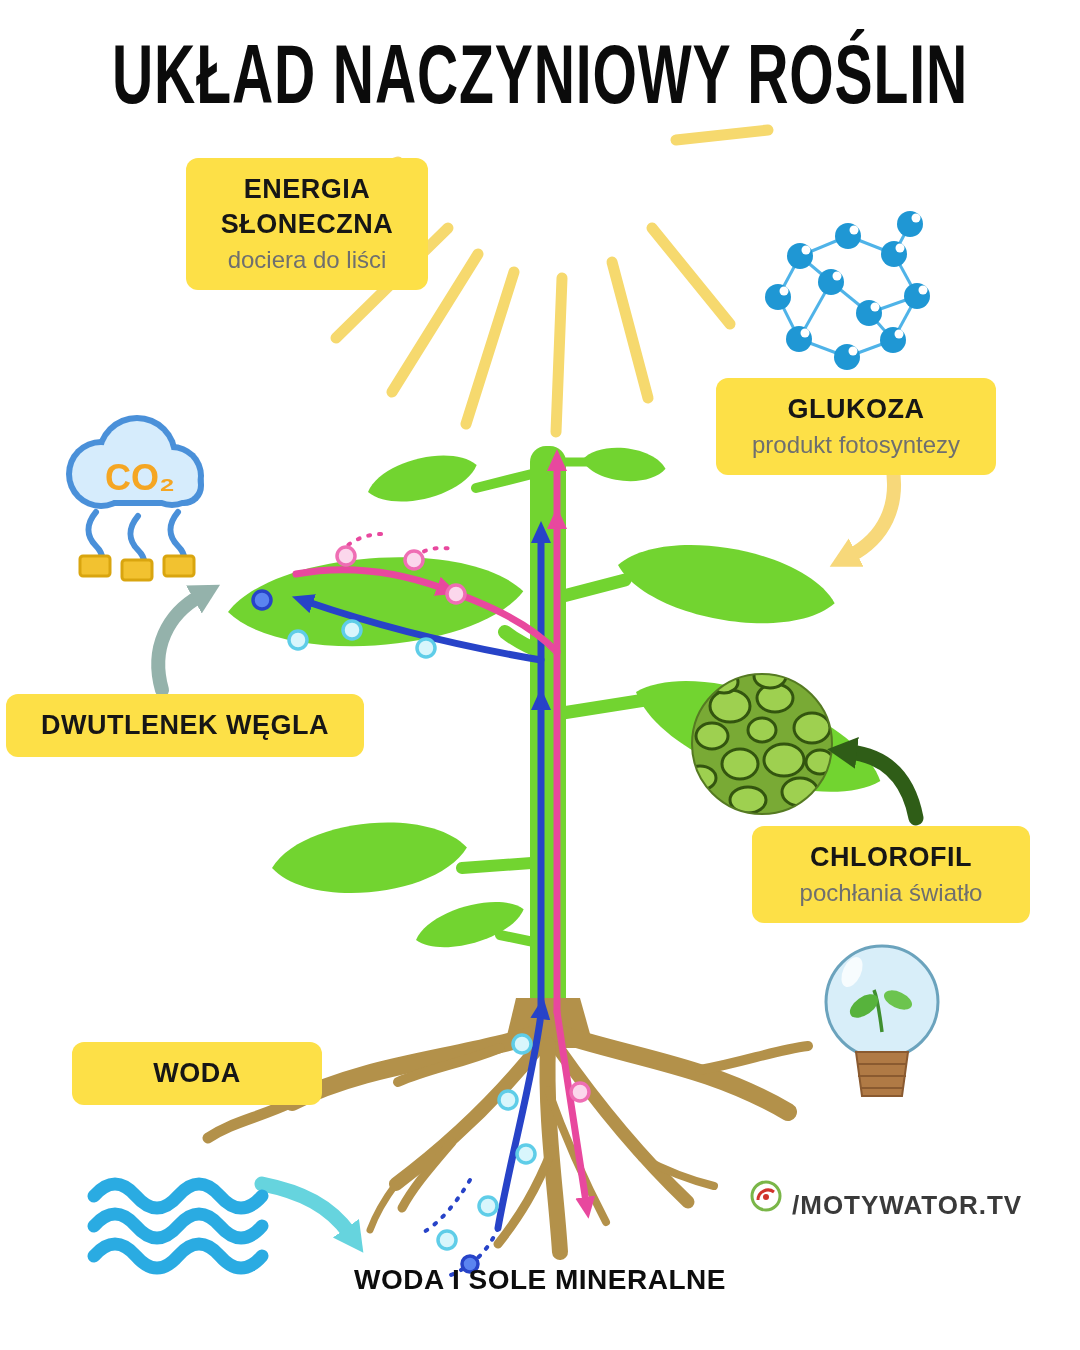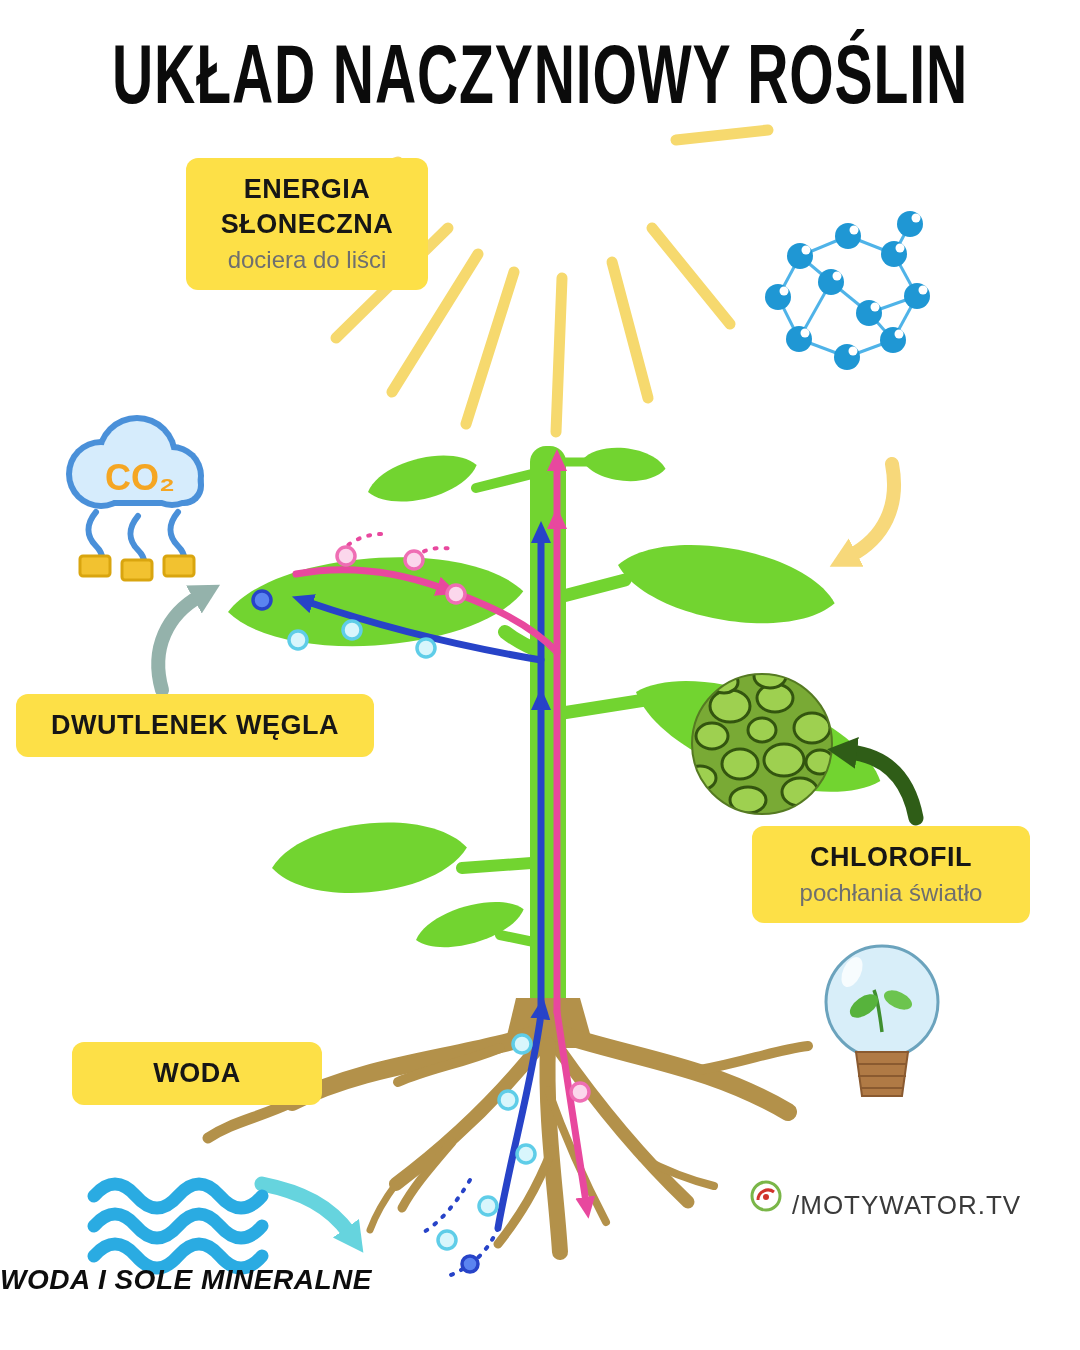--- a/index.html
+++ b/index.html
@@ -19,33 +19,33 @@
   }
   .label-box .hd{
     font-size:27px;font-weight:700;color:#161616;letter-spacing:.5px;
     line-height:1.3;margin:2px 0;
   }
   .label-box .bd{
     font-size:24px;font-weight:400;color:#6f6f6f;line-height:1.32;margin:2px 0;
   }
   .box-energia{left:186px;top:158px;width:214px;}
   .box-glukoza{left:716px;top:378px;width:252px;}
-  .box-dwutlenek{left:16px;top:694px;width:330px;}
+  .box-dwutlenek{left:6px;top:694px;width:330px;}
   .box-chlorofil{left:752px;top:826px;width:250px;}
   .box-woda{left:72px;top:1042px;width:222px;}
   .caption{
-    position:absolute;left:0;top:1264px;width:1080px;
-    font-size:28px;font-weight:700;color:#0d0d0d;letter-spacing:.5px;z-index:5;font-style:italic;
+    position:absolute;left:0;top:1264px;width:1080px;text-align:center;
+    font-size:28px;font-weight:700;color:#0d0d0d;letter-spacing:.5px;z-index:5;
   }
   .logo{
     position:absolute;left:748px;top:1170px;display:flex;align-items:center;
     gap:8px;z-index:5;
   }
   .logo .logo-text{
-    font-size:26px;font-weight:400;color:#3a3a3a;letter-spacing:1px;margin-top:20px;
+    font-size:26px;font-weight:700;color:#3a3a3a;letter-spacing:1px;margin-top:20px;
   }
 </style>
 </head>
 <body>
 
 <div id="canvas">
 
   <svg id="scene" viewBox="0 0 1080 1350" xmlns="http://www.w3.org/2000/svg">
     <defs>
       <marker id="ab" markerUnits="userSpaceOnUse" markerWidth="28" markerHeight="24" refX="5" refY="10" orient="auto">
@@ -281,20 +281,24 @@
     </g>
   </svg>
 
   <div class="page-title">UKŁAD NACZYNIOWY ROŚLIN</div>
 
   <div class="label-box box-energia">
     <div class="hd">ENERGIA SŁONECZNA</div>
     <div class="bd">dociera do liści</div>
   </div>
 
+  <div class="label-box box-glukoza">
+    <div class="hd">GLUKOZA</div>
+    <div class="bd">produkt fotosyntezy</div>
+  </div>
 
   <div class="label-box box-dwutlenek">
     <div class="hd">DWUTLENEK WĘGLA</div>
   </div>
 
   <div class="label-box box-chlorofil">
     <div class="hd">CHLOROFIL</div>
     <div class="bd">pochłania światło</div>
   </div>
 

